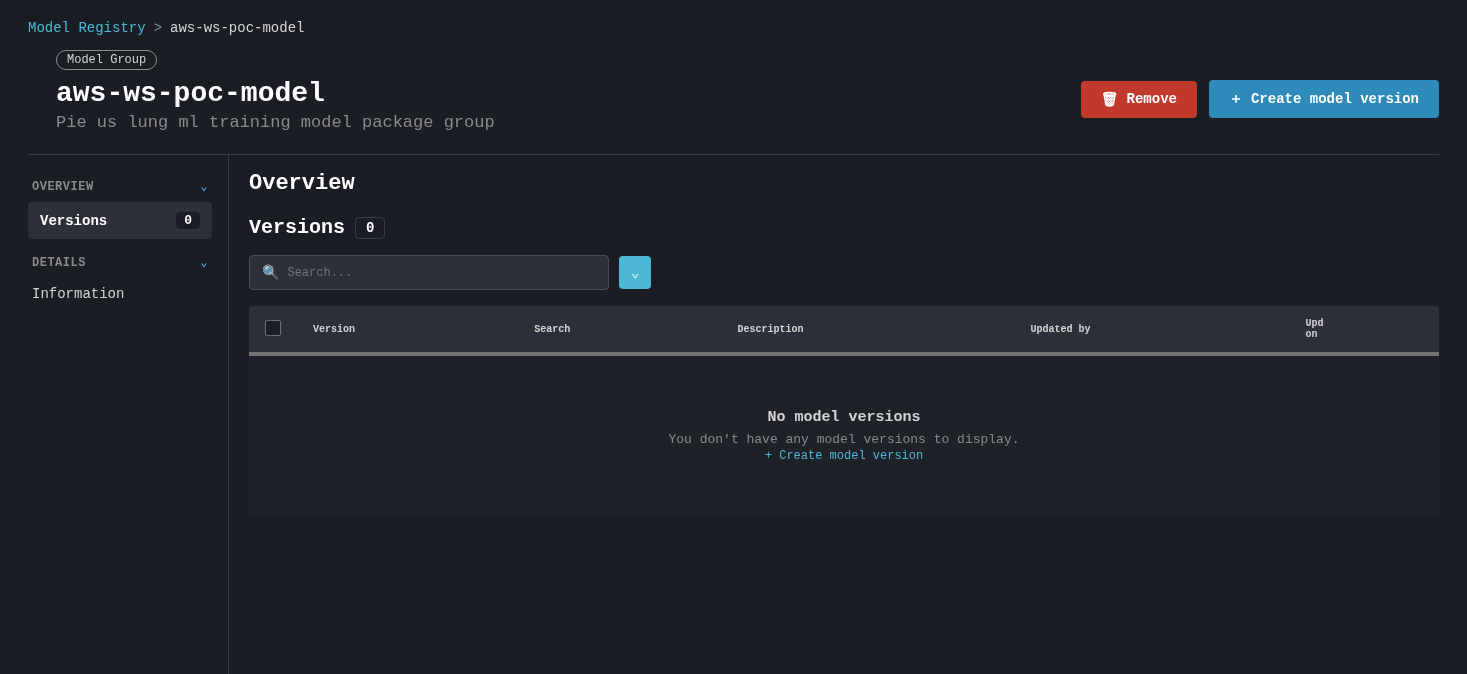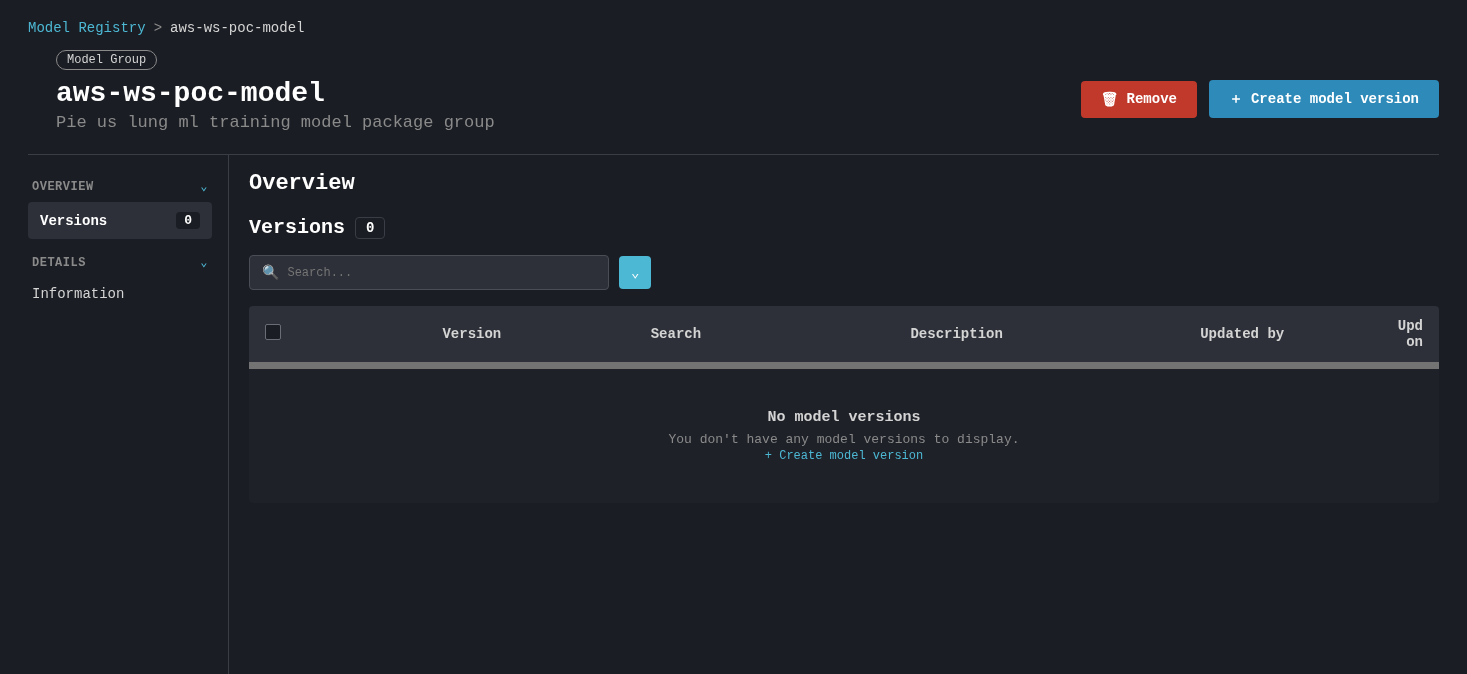--- a/index.html
+++ b/index.html
@@ -273,42 +273,42 @@
     }
     .versions-table {
       width: 100%;
       border-collapse: collapse;
     }
     .versions-table thead tr {
       background-color: #2d3038;
     }
     .versions-table th {
       padding: 12px 16px;
-      text-align: right;
-      font-size: 14px;
+      text-align: left;
+      font-size: 10px;
       font-weight: 700;
       color: #d4d4d4;
-      border-bottom: 7px solid #737373;
+      border-bottom: 4px solid #737373;
       white-space: nowrap;
     }
     .th-checkbox {
       width: 40px;
       padding: 12px 12px 12px 16px;
     }
     .table-checkbox {
       width: 16px;
       height: 16px;
       background-color: #1a1d23;
       border: 1px solid #6a6d75;
       border-radius: 2px;
       display: inline-block;
     }
 
     .empty-state {
-      padding: 40px 20px;
+      padding: 53px 20px;
       text-align: center;
       background-color: #1e2128;
     }
     .empty-state-title {
       font-size: 15px;
       font-weight: 700;
       color: #d4d4d4;
       margin-bottom: 6px;
     }
     .empty-state-subtitle {

